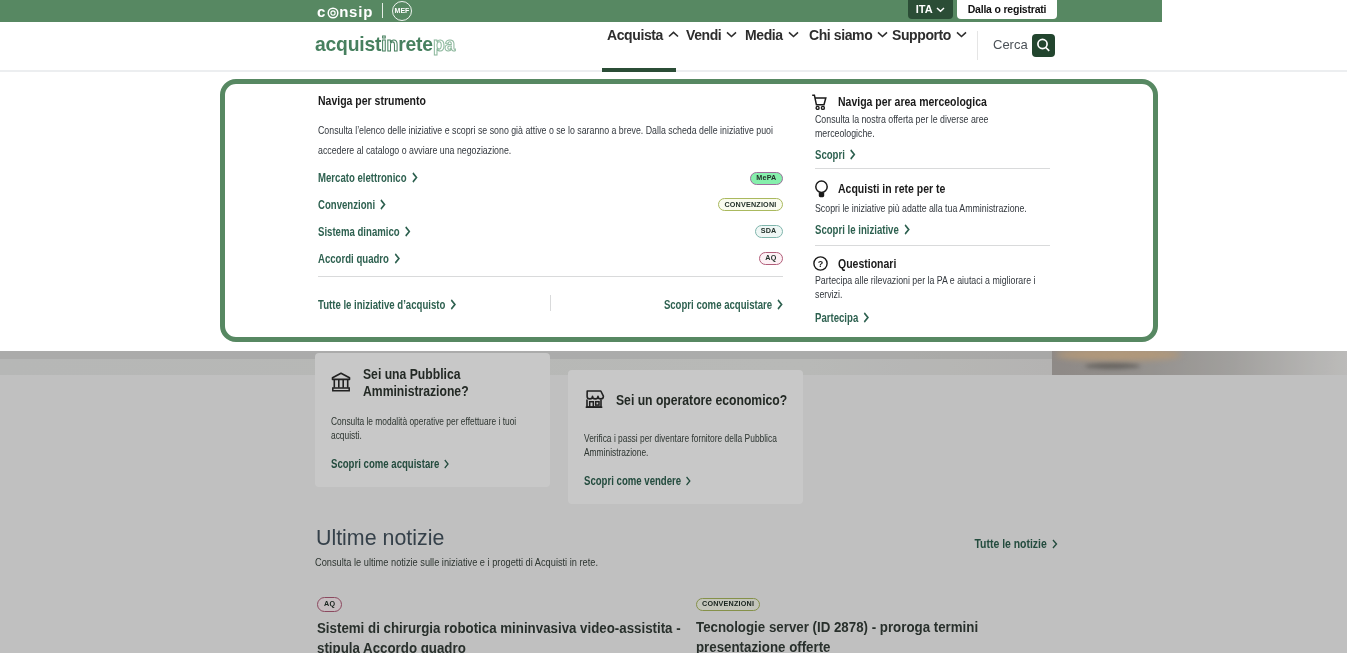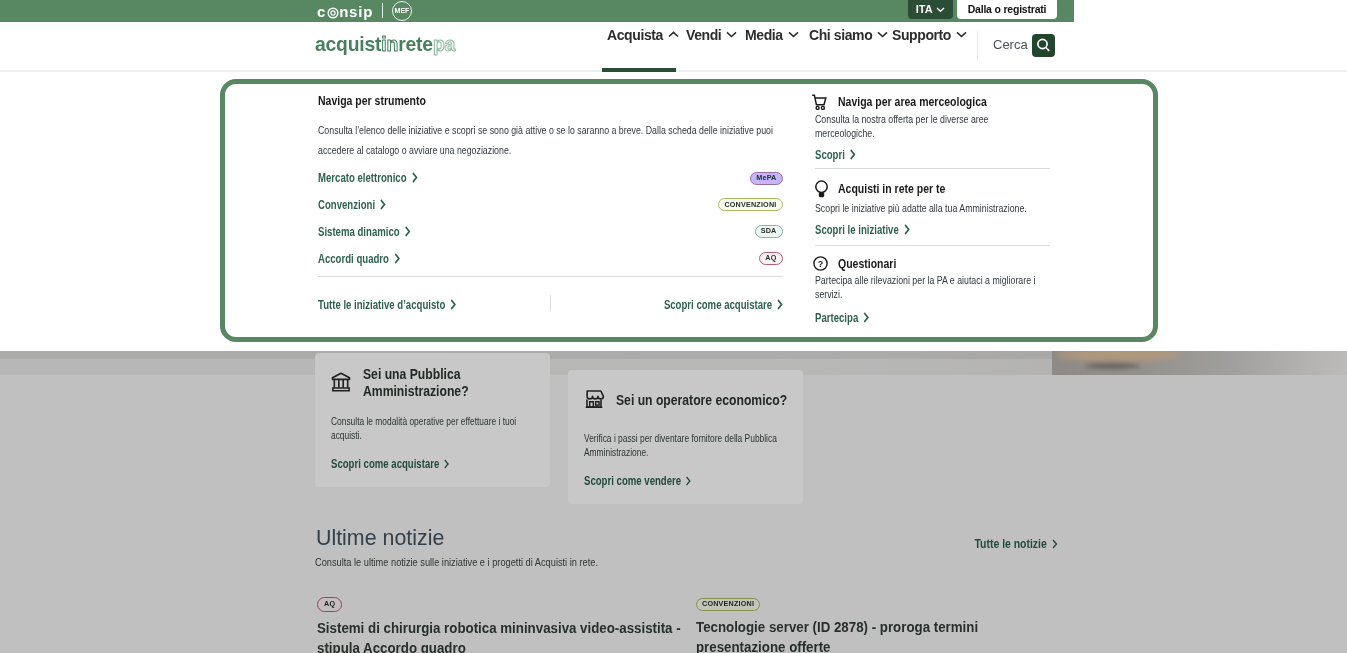--- a/index.html
+++ b/index.html
@@ -36,28 +36,28 @@
   
   #news-h { position:absolute; left:316px; top:527px; font-size:22.5px; color:#44535f; line-height:1; }
   #news-all { position:absolute; right:289px; top:537px; font-size:12px; font-weight:bold; color:#2e6150; white-space:nowrap; }
   #news-sub { position:absolute; left:315px; top:556px; font-size:10.5px; color:#3c4640; white-space:nowrap; }
   .newsitem { position:absolute; top:592px; }
   .newsitem h4 { font-size:14px; line-height:20px; color:#333d38; margin-top:6px; }
   .pill { display:inline-block; border-radius:10px; font-size:7.2px; font-weight:bold; color:#23312a;
     padding:1.5px 5px; letter-spacing:0.2px; line-height:8px; }
   .pill-aq { border:1.5px solid #b25e7a; background:#fdf1f5; }
   .pill-conv { border:1.5px solid #aab95e; background:#f9fbef; }
-  .pill-mepa { border:1.5px solid #9c6f9c; background:#c4b5fd; }
+  .pill-mepa { border:1.5px solid #9c6f9c; background:#86efac; }
   .pill-sda { border:1.5px solid #7fb5ac; background:#eff7f5; }
 
   
   #overlay { position:absolute; left:0; top:351px; width:1347px; height:302px; background:rgba(0,0,0,0.215); }
 
   
-  #topbar { position:absolute; left:0; top:0; width:1074px; height:22px; background:#578862; }
+  #topbar { position:absolute; left:0; top:0; width:1162px; height:22px; background:#578862; }
   #consip { position:absolute; left:317px; top:3px; color:#fff; font-weight:bold; font-size:15px; letter-spacing:0.8px; }
   #topdiv { position:absolute; left:382px; top:3px; width:1px; height:15px; background:rgba(255,255,255,0.85); }
   #mef { position:absolute; left:392px; top:1px; width:20px; height:20px; border:1.2px solid rgba(255,255,255,0.9); border-radius:50%;
      color:#fff; font-size:7px; font-weight:bold; text-align:center; line-height:18px; }
   #ita { position:absolute; left:908px; top:0; width:45px; height:19px; background:#2b4d36; border-radius:0 0 4px 4px;
      color:#fff; font-size:11px; font-weight:bold; text-align:center; line-height:19px; }
   #accedi { position:absolute; left:957px; top:0; width:100px; height:19px; background:#fff; border-radius:0 0 4px 4px;
      color:#111; font-size:10.5px; font-weight:bold; text-align:center; line-height:19px; letter-spacing:-0.2px; }
 
   

